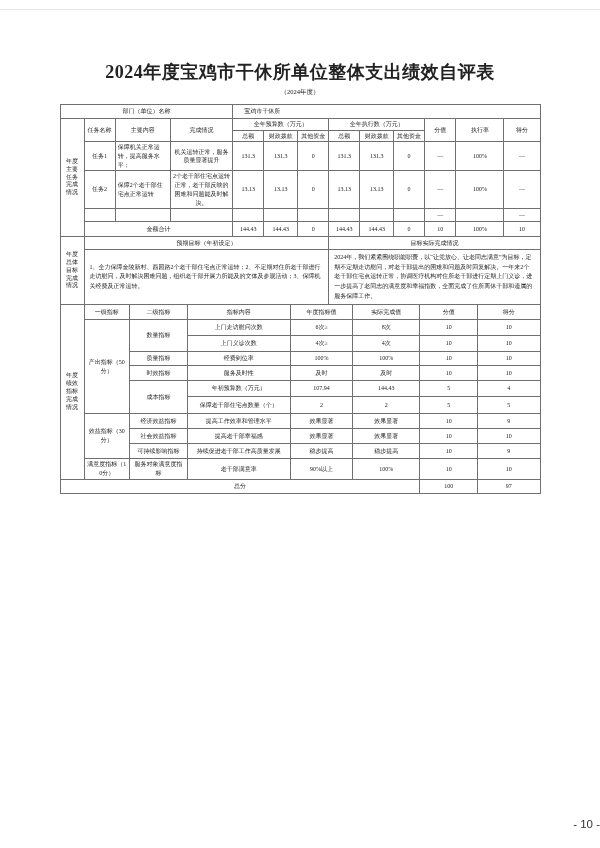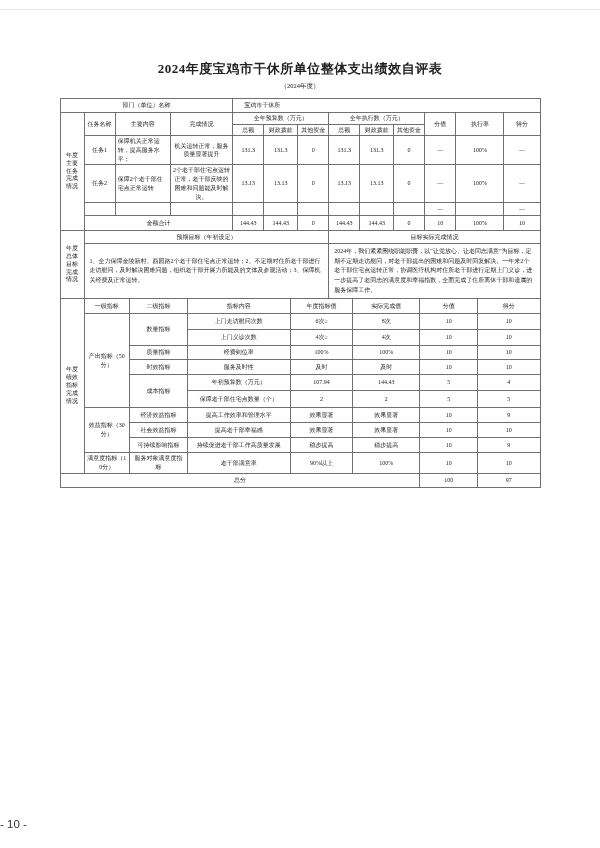--- a/index.html
+++ b/index.html
@@ -11,21 +11,21 @@
     color: #222;
     position: relative;
   }
   .topline {
     position: absolute; top: 9px; left: 0;
     width: 600px; height: 1px; background: #e7e7e7;
   }
   .title {
     padding-top: 60px;
     text-align: center;
-    font-size: 13px;
+    font-size: 18px;
     font-weight: bold;
     letter-spacing: 0.5px;
   }
   .subtitle {
     text-align: center;
     font-size: 6.5px;
     margin-top: 4px;
   }
   .tables {
     width: 481px;
@@ -58,21 +58,21 @@
   .para {
     text-align: left;
     vertical-align: middle;
     padding: 3px 5px;
     line-height: 1.6;
   }
   .pageno {
     position: absolute;
     bottom: 18px; left: 0;
     width: 600px;
-    text-align: left;
+    text-align: right;
     font-size: 11.5px;
     font-family: "Liberation Sans", sans-serif;
     color: #333;
   }
 </style>
 </head>
 <body>
 
 <div class="topline"></div>
 

